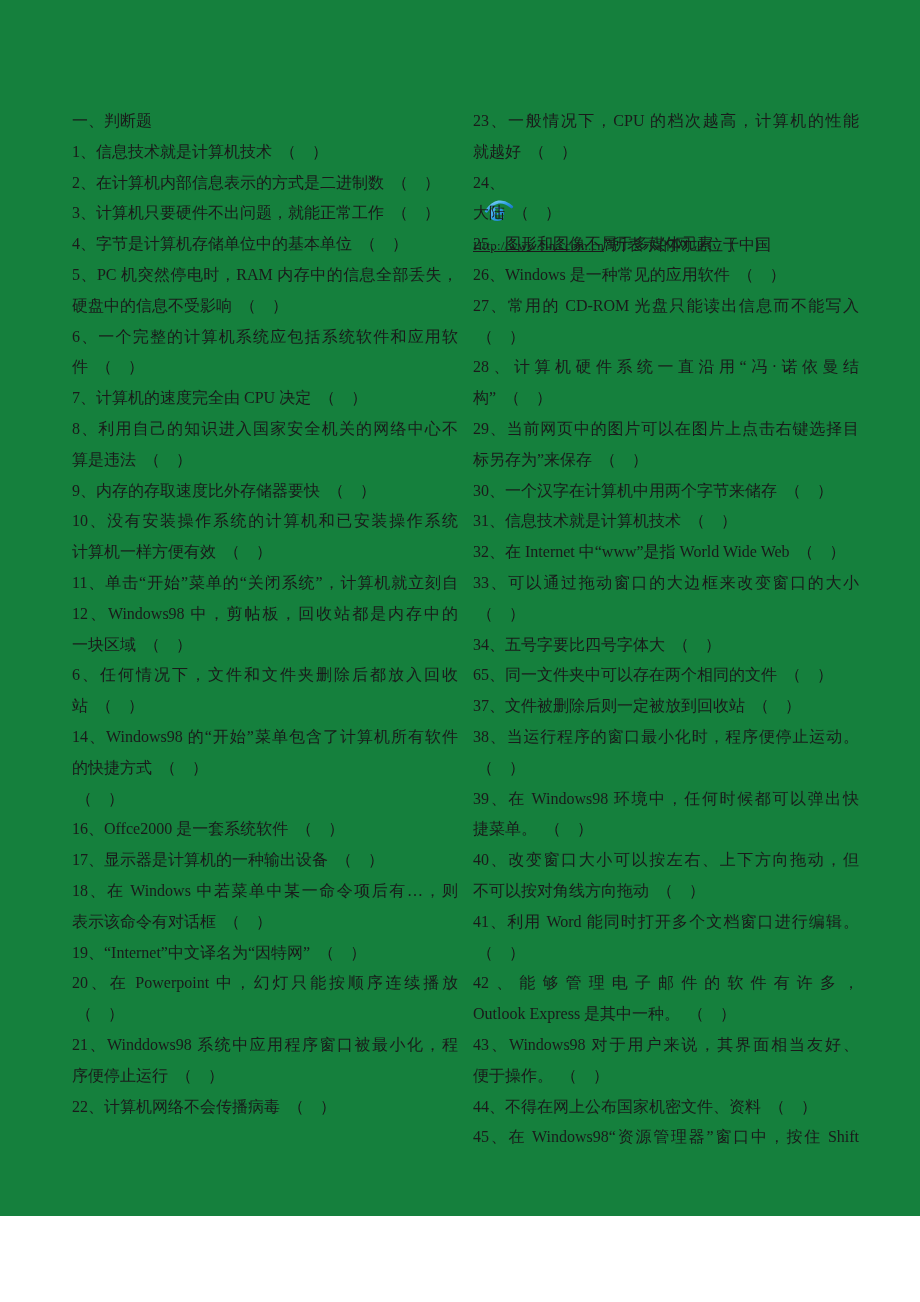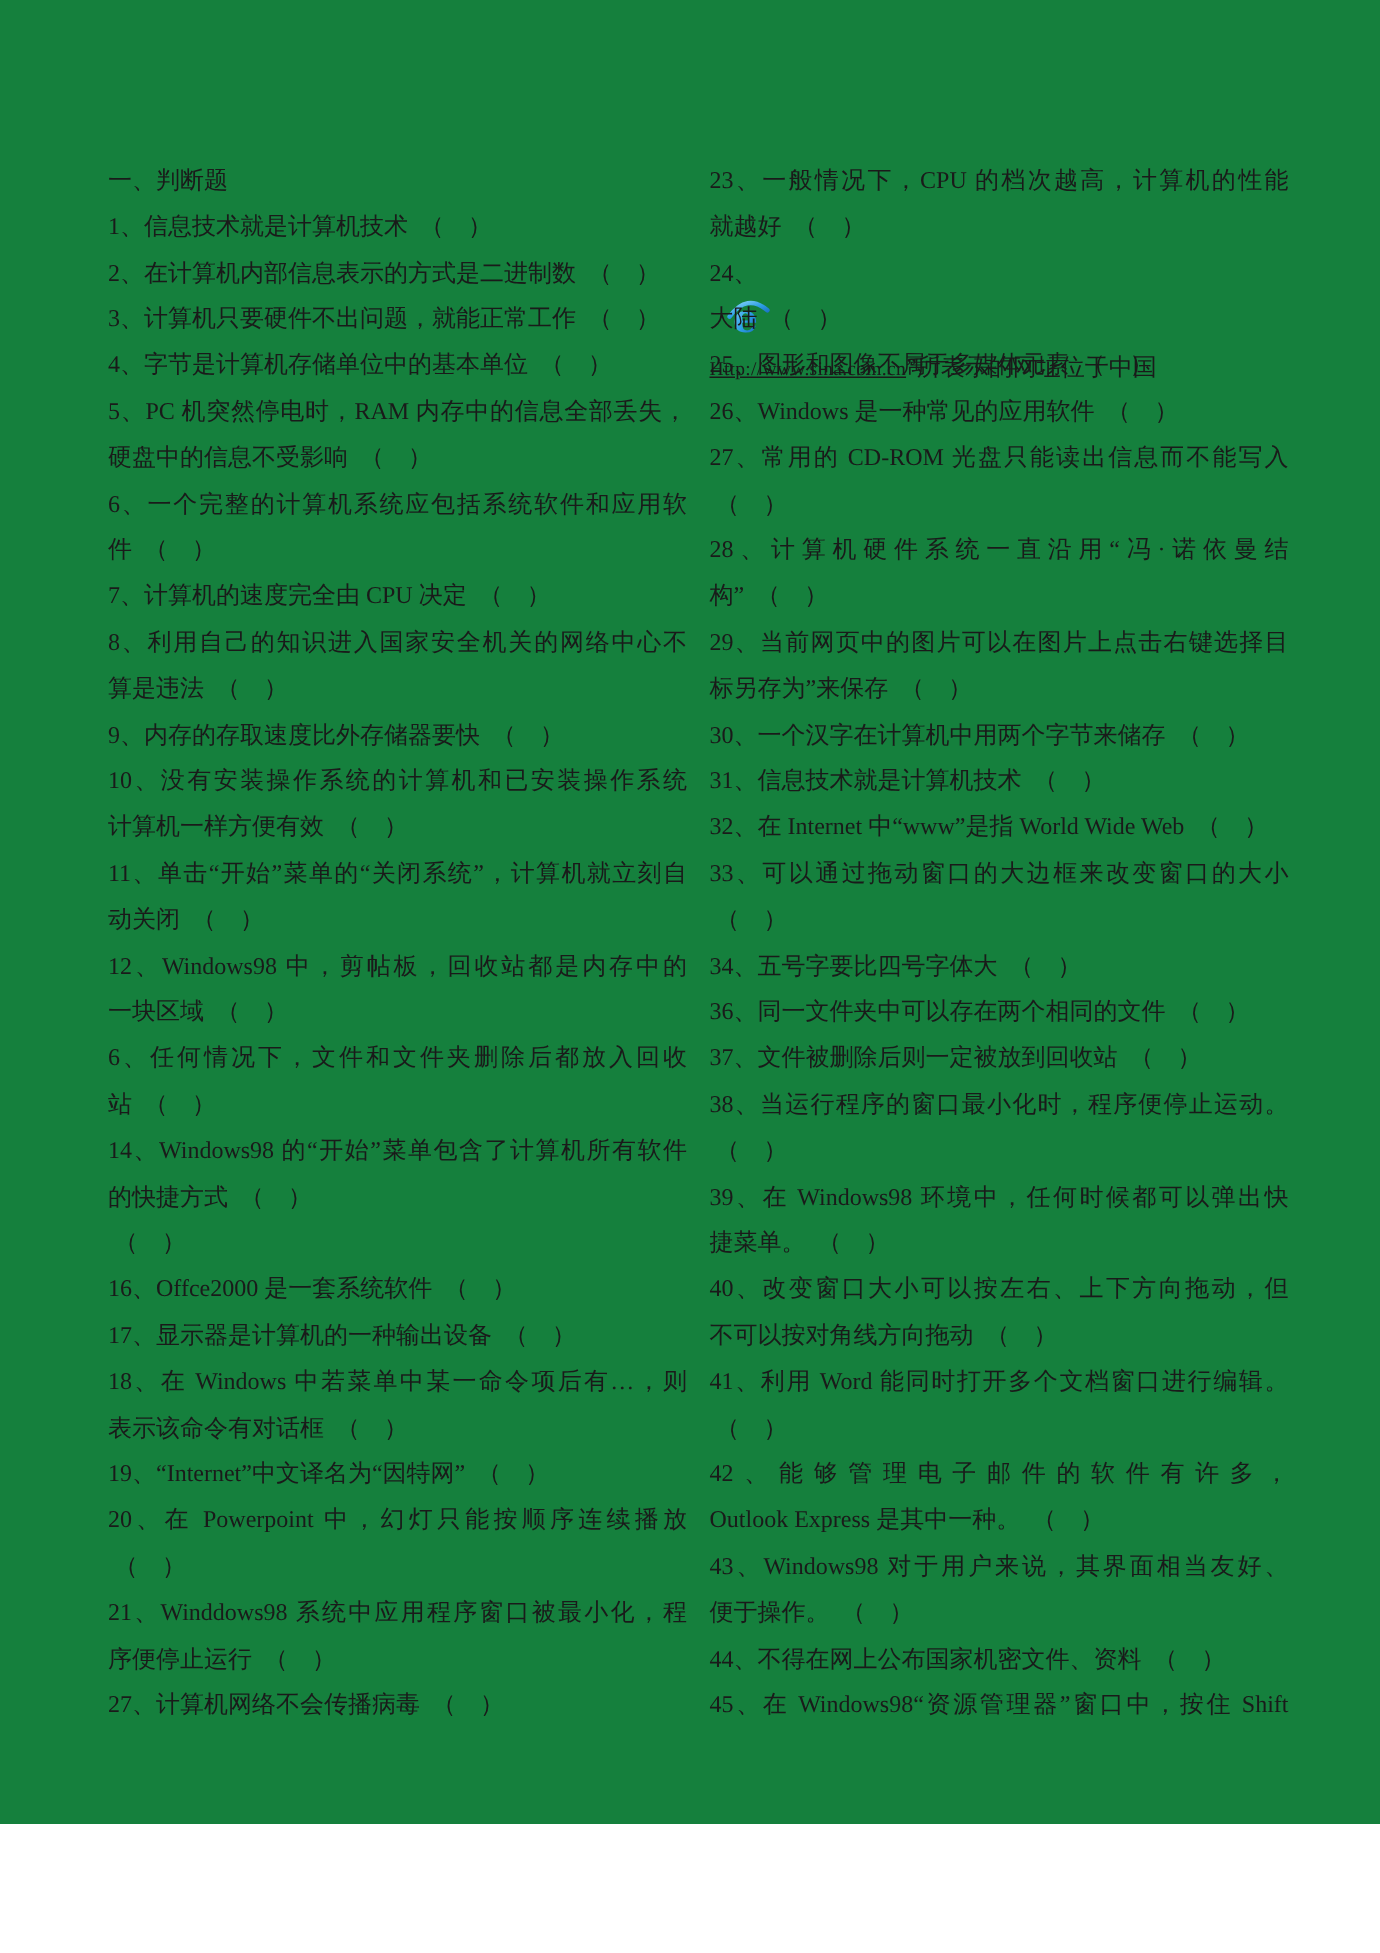--- a/index.html
+++ b/index.html
@@ -59,38 +59,37 @@
         <div class="line">硬盘中的信息不受影响  （    ）</div>
         <div class="line just">6、一个完整的计算机系统应包括系统软件和应用软</div>
         <div class="line">件  （    ）</div>
         <div class="line">7、计算机的速度完全由 CPU 决定  （    ）</div>
         <div class="line just">8、利用自己的知识进入国家安全机关的网络中心不</div>
         <div class="line">算是违法  （    ）</div>
         <div class="line">9、内存的存取速度比外存储器要快  （    ）</div>
         <div class="line just">10、没有安装操作系统的计算机和已安装操作系统</div>
         <div class="line">计算机一样方便有效  （    ）</div>
         <div class="line just">11、单击“开始”菜单的“关闭系统”，计算机就立刻自</div>
-        <div class="line">动关闭  （    ）</div>
         <div class="line just">12、Windows98 中，剪帖板，回收站都是内存中的</div>
         <div class="line">一块区域  （    ）</div>
         <div class="line just">6、任何情况下，文件和文件夹删除后都放入回收</div>
         <div class="line">站  （    ）</div>
         <div class="line just">14、Windows98 的“开始”菜单包含了计算机所有软件</div>
         <div class="line">的快捷方式  （    ）</div>
         <div class="line"> （    ）</div>
         <div class="line">16、Offce2000 是一套系统软件  （    ）</div>
         <div class="line">17、显示器是计算机的一种输出设备  （    ）</div>
         <div class="line just">18、在 Windows 中若菜单中某一命令项后有…，则</div>
         <div class="line">表示该命令有对话框  （    ）</div>
         <div class="line">19、“Internet”中文译名为“因特网”  （    ）</div>
         <div class="line just">20、在 Powerpoint 中，幻灯只能按顺序连续播放</div>
         <div class="line"> （    ）</div>
         <div class="line just">21、Winddows98 系统中应用程序窗口被最小化，程</div>
         <div class="line">序便停止运行  （    ）</div>
-        <div class="line">27、计算机网络不会传播病毒  （    ）</div>
+        <div class="line">22、计算机网络不会传播病毒  （    ）</div>
       </div>
     <div class="col" id="col-right">
         <div class="line just">23、一般情况下，CPU 的档次越高，计算机的性能</div>
         <div class="line">就越好  （    ）</div>
         <div class="line"><span>24、</span>
   <svg class="inline-icon" width="30" height="28" viewBox="0 0 32 30">
     <defs>
       <linearGradient id="ieg" x1="0" y1="0" x2="1" y2="1">
         <stop offset="0" stop-color="#8fd9fa"></stop>
         <stop offset="0.5" stop-color="#2e9fe6"></stop>
@@ -109,21 +108,21 @@
         <div class="line just">28、计算机硬件系统一直沿用“冯·诺依曼结</div>
         <div class="line">构”  （    ）</div>
         <div class="line just">29、当前网页中的图片可以在图片上点击右键选择目</div>
         <div class="line">标另存为”来保存  （    ）</div>
         <div class="line">30、一个汉字在计算机中用两个字节来储存  （    ）</div>
         <div class="line">31、信息技术就是计算机技术  （    ）</div>
         <div class="line">32、在 Internet 中“www”是指 World Wide Web  （    ）</div>
         <div class="line just">33、可以通过拖动窗口的大边框来改变窗口的大小</div>
         <div class="line"> （    ）</div>
         <div class="line">34、五号字要比四号字体大  （    ）</div>
-        <div class="line">36、同一文件夹中可以存在两个相同的文件  （    ）</div>
+        <div class="line">65、同一文件夹中可以存在两个相同的文件  （    ）</div>
         <div class="line">37、文件被删除后则一定被放到回收站  （    ）</div>
         <div class="line just">38、当运行程序的窗口最小化时，程序便停止运动。</div>
         <div class="line"> （    ）</div>
         <div class="line just">39、在 Windows98 环境中，任何时候都可以弹出快</div>
         <div class="line">捷菜单。  （    ）</div>
         <div class="line just">40、改变窗口大小可以按左右、上下方向拖动，但</div>
         <div class="line">不可以按对角线方向拖动  （    ）</div>
         <div class="line just">41、利用 Word 能同时打开多个文档窗口进行编辑。</div>
         <div class="line"> （    ）</div>
         <div class="line just">42、能够管理电子邮件的软件有许多，</div>

